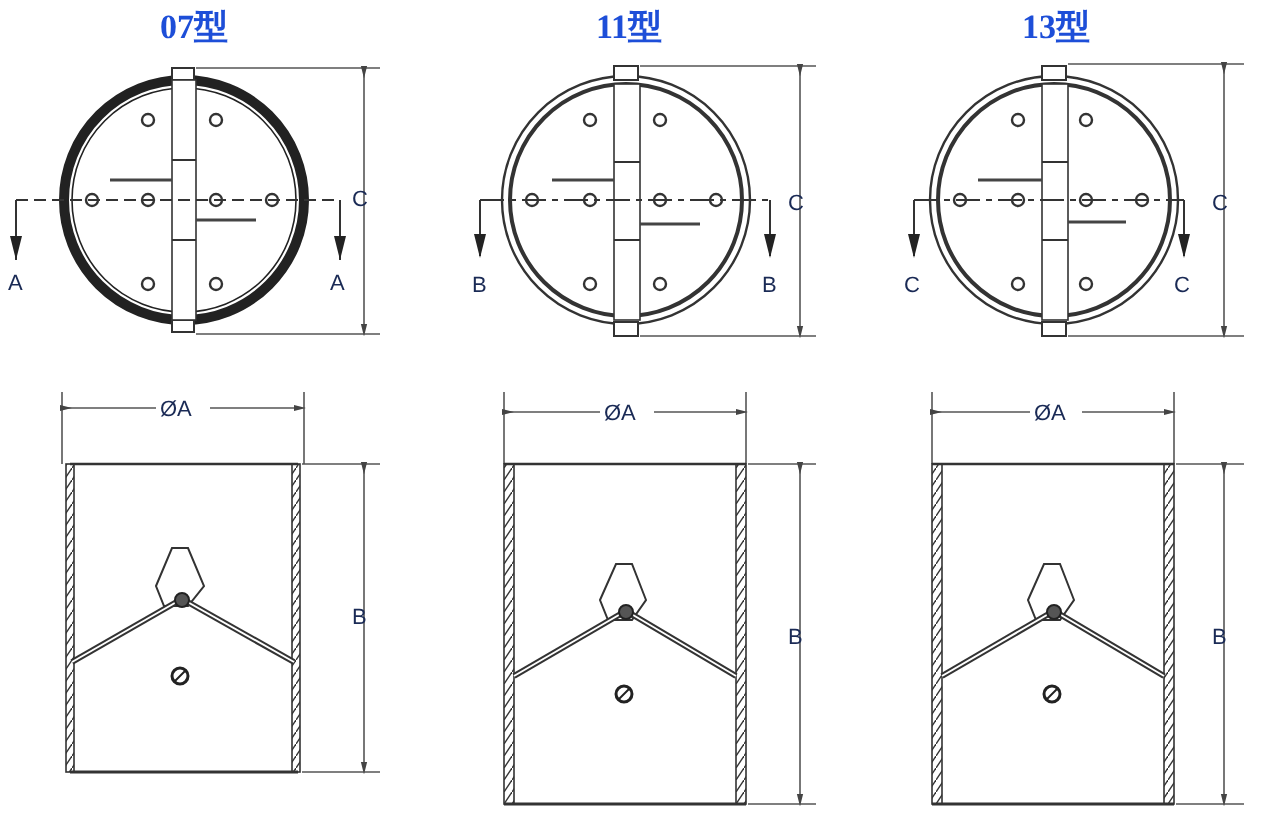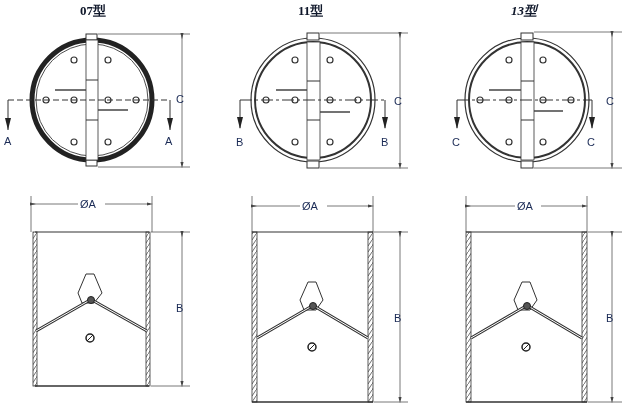--- a/index.html
+++ b/index.html
@@ -1,27 +1,27 @@
 <!DOCTYPE html>
 <html><head>
 <meta charset="utf-8">
 <style>
   html,body{margin:0;padding:0;background:#ffffff;}
   body{width:632px;height:408px;position:relative;overflow:hidden;font-family:"Liberation Sans",sans-serif;}
-  .title{position:absolute;top:2px;font-family:"Liberation Serif","DejaVu Serif",serif;font-weight:bold;font-size:13px;color:#0f172a;text-align:right;}
+  .title{position:absolute;top:2px;font-family:"Liberation Serif","DejaVu Serif",serif;font-weight:bold;font-size:17px;color:#1d4ed8;text-align:right;}
   svg{position:absolute;left:0;top:0;}
   .lbl{font-family:"Liberation Sans",sans-serif;font-size:11px;fill:#1a2a55;}
   .dim{stroke:#555;stroke-width:0.8;fill:none;}
 </style>
 </head>
 <body>
 
 <div class="title" style="left:80px;">07型</div>
 <div class="title" style="left:298px;">11型</div>
-<div class="title" style="left:511px;font-style:italic;">13型</div>
+<div class="title" style="left:511px;">13型</div>
 
 <svg width="632" height="408" viewBox="0 0 632 408">
   <defs>
     <marker id="arr" markerWidth="8" markerHeight="8" refX="4" refY="4" orient="auto">
       <path d="M0,2 L8,4 L0,6 Z" fill="#444"></path>
     </marker>
     <pattern id="hatch" width="4" height="6" patternUnits="userSpaceOnUse" patternTransform="rotate(0)">
       <line x1="0" y1="6" x2="4" y2="0" stroke="#333" stroke-width="0.7"></line>
     </pattern>
   </defs>

